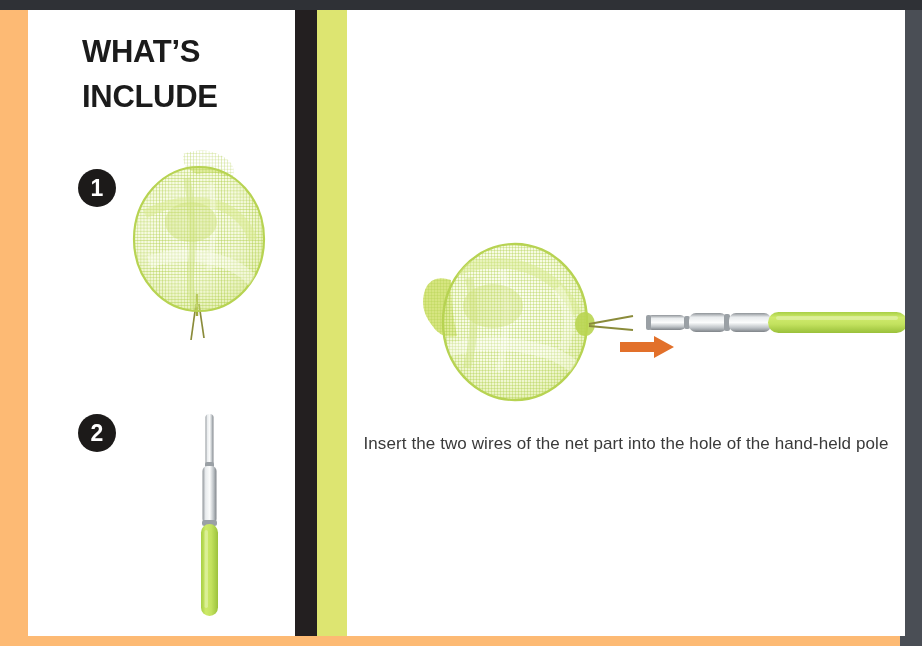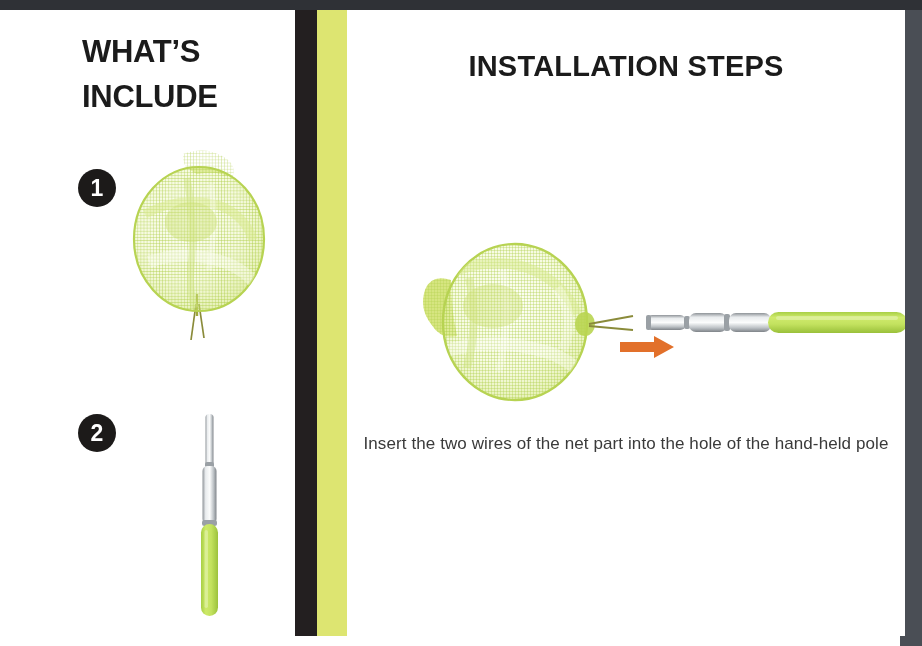--- a/index.html
+++ b/index.html
@@ -10,21 +10,21 @@
     width: 922px;
     height: 646px;
     background: #4a4e55;
     font-family: "Liberation Sans", sans-serif;
     overflow: hidden;
   }
   #stage {
     position: relative;
     width: 900px;
     height: 646px;
-    background: #ffffff;
+    background: #fdba74;
   }
   .topbar {
     position: absolute;
     left: 0; top: 0;
     width: 922px; height: 10px;
     background: #2f3136;
   }
   .page {
     position: absolute;
     left: 28px;
@@ -231,21 +231,20 @@
         <rect x="16" y="116" width="17" height="92" rx="8.5" fill="url(#handleV)"></rect>
         <rect x="19.5" y="122" width="3.5" height="78" rx="1.8" fill="#ffffff" opacity="0.3"></rect>
       </svg>
     </div>
 
     <div class="stripe-dark"></div>
     <div class="stripe-green"></div>
 
     <div class="right-panel">
 
-      <div class="heading-right">INSTALLATION STEPS</div>
 
       <svg class="net-right" viewBox="0 0 230 180">
         <defs>
           <pattern id="meshB" width="3" height="3" patternUnits="userSpaceOnUse">
             <path d="M0 0 H3 M0 0 V3" stroke="#a9ca3e" stroke-width="0.7" fill="none"></path>
           </pattern>
           <radialGradient id="netShadeB" cx="45%" cy="40%" r="70%">
             <stop offset="0%" stop-color="#ffffff" stop-opacity="0.85"></stop>
             <stop offset="55%" stop-color="#edf6c0" stop-opacity="0.45"></stop>
             <stop offset="100%" stop-color="#c6de5c" stop-opacity="0.58"></stop>

